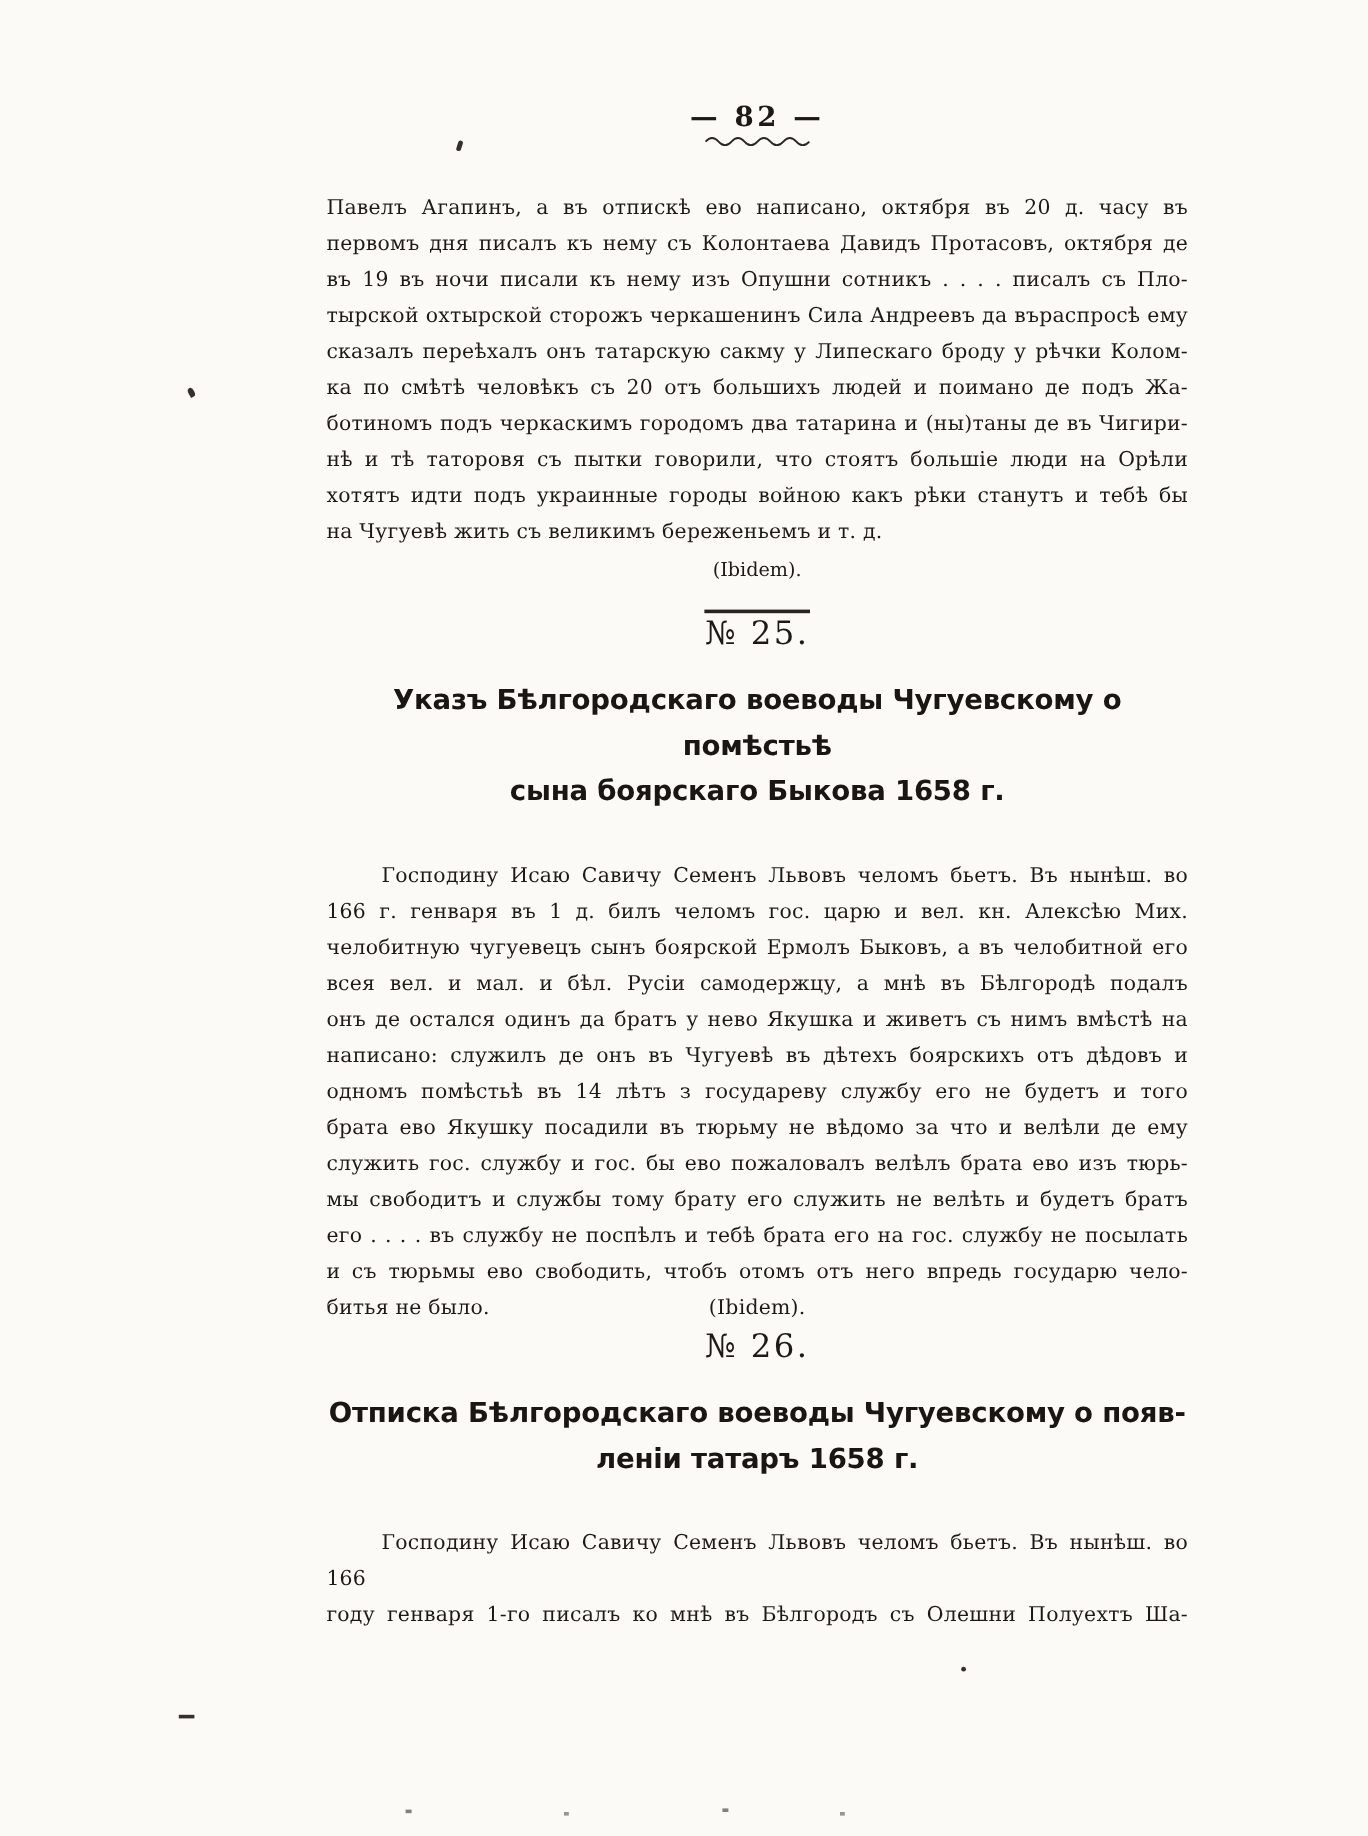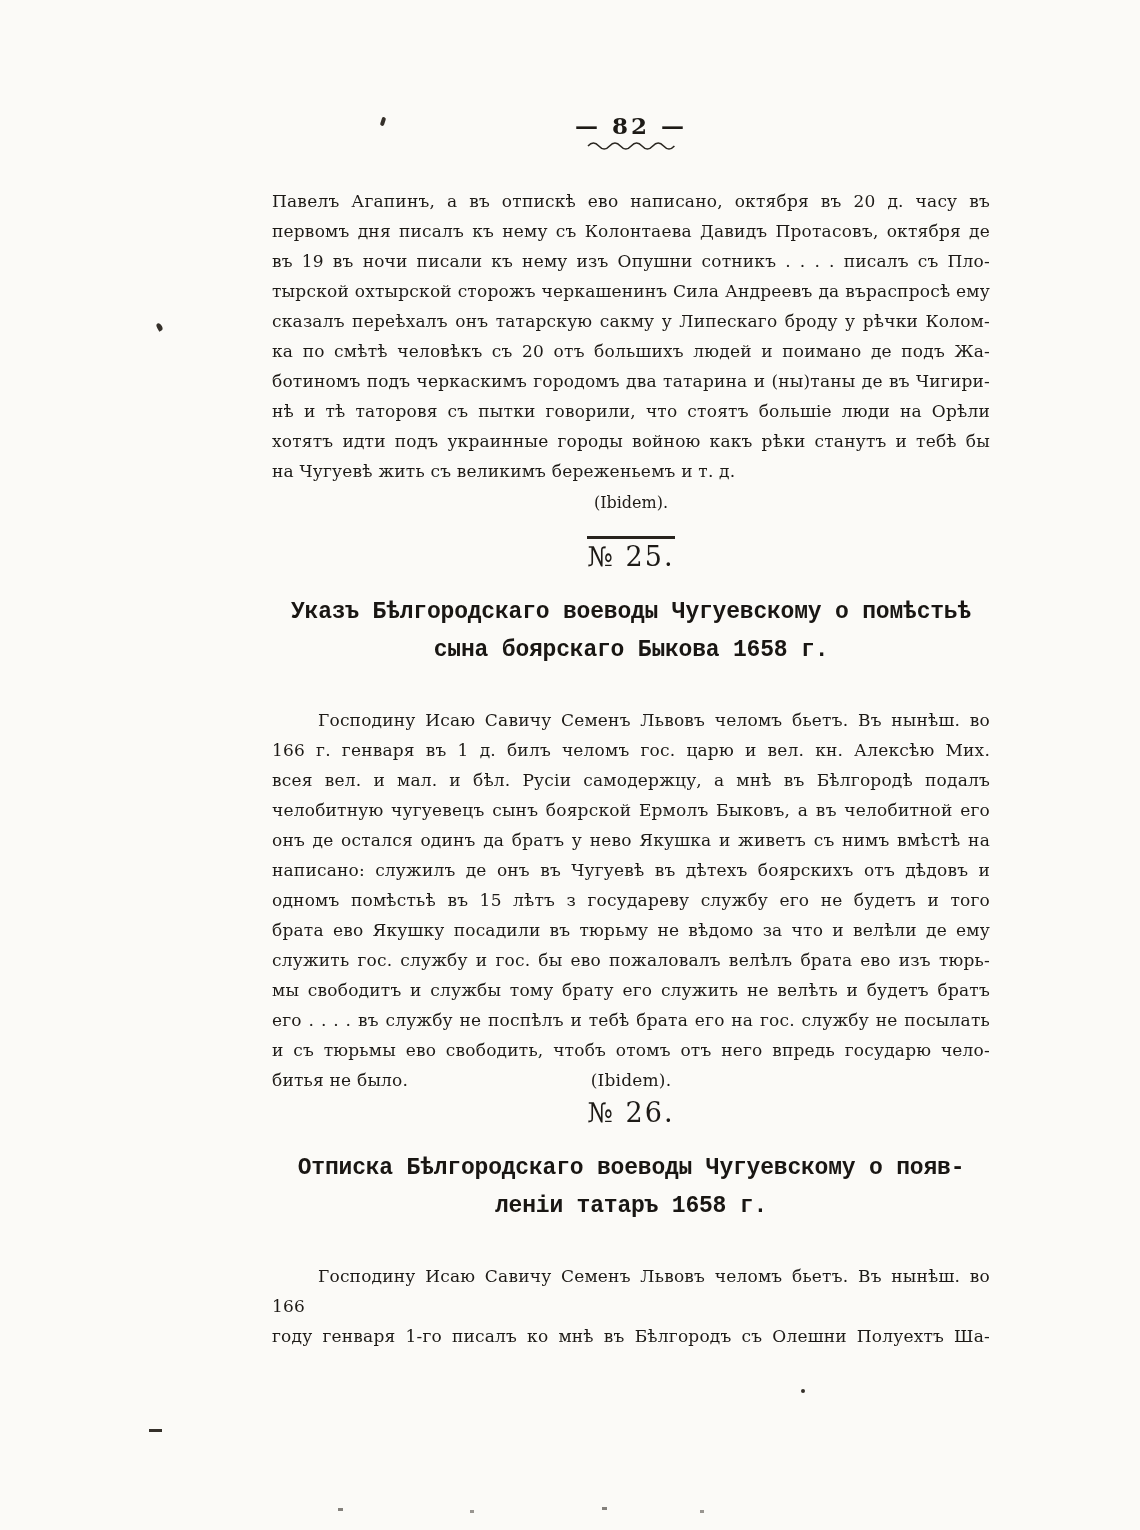--- a/index.html
+++ b/index.html
@@ -11,21 +11,21 @@
     position:relative;
     overflow:hidden;
   }
   .page { position:absolute; inset:0; }
   .content {
     position:absolute;
     left:272px; top:0;
     width:718px;
   }
   .page-header {
-    margin-top:112px;
+    margin-top:84px;
     text-align:center;
     font-size:23px;
     font-weight:bold;
     letter-spacing:3px;
   }
   .squiggle { display:block; margin:1px auto 0; }
   .para {
     margin-top:36px;
     font-size:17px;
     line-height:30px;
@@ -55,21 +55,21 @@
   }
   .doc-title {
     margin-top:20px;
     font-family:"DejaVu Sans", sans-serif;
     font-weight:bold;
     font-size:23px;
     line-height:38px;
     letter-spacing:-0.2px;
     color:#191613;
   }
-  .doc-title .tline { text-align-last:center;font-family:Liberation Mono, monospace; }
+  .doc-title .tline { text-align:center; text-align-last:center; }
   .final-line { position:relative; }
   .final-line .center-note {
     position:absolute; left:0; right:0;
     text-align:center;
   }
   
   .artifact { position:absolute; background:#35302a; }
   .a-apostrophe { left:381px; top:117px; width:4px; height:9px; border-radius:2px; transform:rotate(18deg); }
   .a-comma { left:157px; top:323px; width:5px; height:8px; border-radius:50% 50% 50% 0; transform:rotate(-30deg); }
   .a-dot { left:801px; top:1389px; width:4px; height:4px; border-radius:50%; }
@@ -112,25 +112,25 @@
 
     <div class="doc-title">
         <div class="tline">Указъ Бѣлгородскаго воеводы Чугуевскому о помѣстьѣ</div>
         <div class="tline">сына боярскаго Быкова 1658 г.</div>
       </div>
 
     <div class="para indent-first">
       <div>
           <div class="tline">Господину Исаю Савичу Семенъ Львовъ челомъ бьетъ. Въ нынѣш. во</div>
           <div class="tline">166 г. генваря въ 1 д. билъ челомъ гос. царю и вел. кн. Алексѣю Мих.</div>
+          <div class="tline">челобитную чугуевецъ сынъ боярской Ермолъ Быковъ, а въ челобитной его</div>
           <div class="tline">всея вел. и мал. и бѣл. Русіи самодержцу, а мнѣ въ Бѣлгородѣ подалъ</div>
-          <div class="tline">челобитную чугуевецъ сынъ боярской Ермолъ Быковъ, а въ челобитной его</div>
           <div class="tline">онъ де остался одинъ да братъ у нево Якушка и живетъ съ нимъ вмѣстѣ на</div>
           <div class="tline">написано: служилъ де онъ въ Чугуевѣ въ дѣтехъ боярскихъ отъ дѣдовъ и</div>
-          <div class="tline">одномъ помѣстьѣ въ 15 лѣтъ з государеву службу его не будетъ и того</div>
+          <div class="tline">одномъ помѣстьѣ въ 14 лѣтъ з государеву службу его не будетъ и того</div>
           <div class="tline">брата ево Якушку посадили въ тюрьму не вѣдомо за что и велѣли де ему</div>
           <div class="tline">служить гос. службу и гос. бы ево пожаловалъ велѣлъ брата ево изъ тюрь-</div>
           <div class="tline">мы свободитъ и службы тому брату его служить не велѣть и будетъ братъ</div>
           <div class="tline">его . . . . въ службу не поспѣлъ и тебѣ брата его на гос. службу не посылать</div>
           <div class="tline">и съ тюрьмы ево свободить, чтобъ отомъ отъ него впредь государю чело-</div>
         </div>
       <div class="final-line">
         <span>битья не было.</span>
         <span class="center-note">(Ibidem).</span>
       </div>

